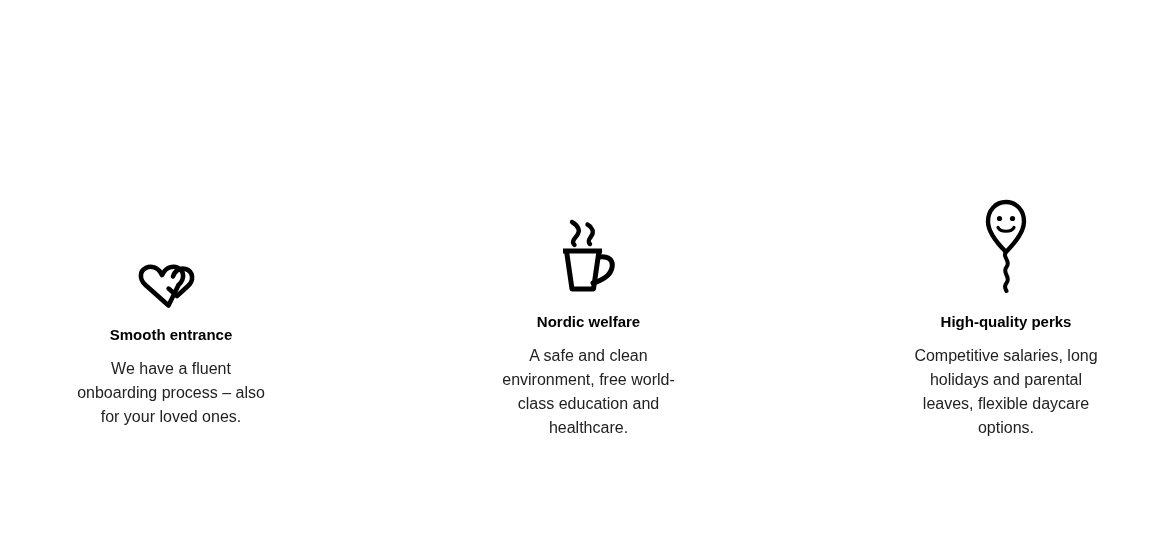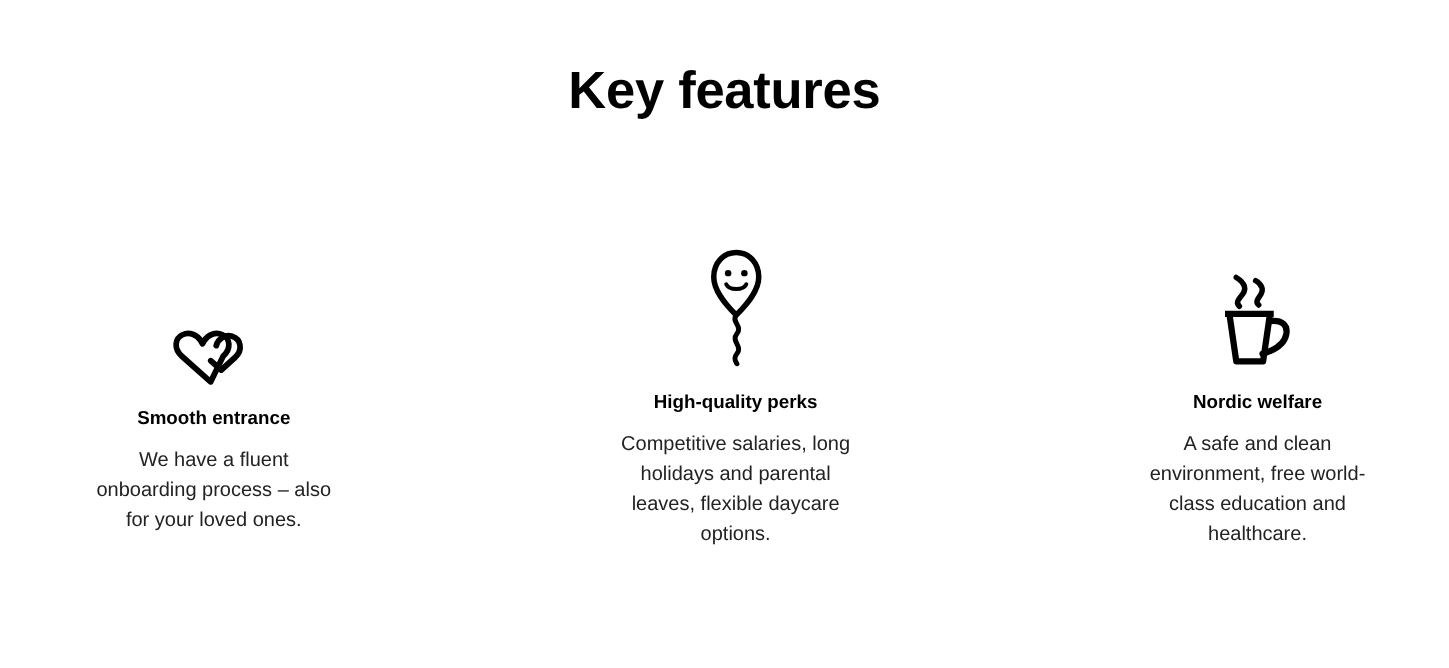--- a/index.html
+++ b/index.html
@@ -95,58 +95,57 @@
 
   .feature.col-perks .feature-body { width: 205px; }
   .feature.col-welfare .feature-body { width: 195px; }
   .feature.col-language .feature-body { width: 200px; }
 </style>
 </head>
 <body>
 
 <div class="page">
 
-  <div class="section-title">Key features</div>
 
   <div class="features">
 
     <div class="feature shift-down col-entrance">
       <div class="feature-icon">
         <svg width="72" height="44" viewBox="0 0 72 44" fill="none" aria-hidden="true">
           <path d="M33.5 41.5 L10.5 21.0 C4.0 15.2 4.6 6.8 11.0 3.8 C16.4 1.3 22.6 3.6 25.6 8.6 L27.0 11.0 L28.4 8.6 C31.4 3.6 37.6 1.3 43.0 3.8 C49.4 6.8 50.0 15.2 43.5 21.0 Z" stroke="#000000" stroke-width="4.6" stroke-linejoin="round" stroke-linecap="round" fill="none"></path>
           <path d="M38.0 12.5 C39.5 7.0 45.2 3.3 50.6 5.0 C57.8 7.2 59.6 16.0 53.0 22.0 L42.0 32.0 L33.6 24.6" stroke="#000000" stroke-width="4.6" stroke-linejoin="round" stroke-linecap="round" fill="none"></path>
         </svg>
       </div>
       <div class="feature-title">Smooth entrance</div>
       <div class="feature-body">We have a fluent onboarding process – also for your loved ones.</div>
+    </div>
+
+    <div class="feature col-welfare">
+      <div class="feature-icon">
+        <svg width="58" height="78" viewBox="0 0 58 78" fill="none" aria-hidden="true">
+          <path d="M14.5 28 C9.0 22.5 21.0 19.0 18.5 12.0 C17.5 9.0 14.5 6.5 12.0 5.0" stroke="#000000" stroke-width="4.4" stroke-linecap="round" fill="none"></path>
+          <path d="M30.0 27 C25.0 22.5 35.0 19.0 32.5 13.0 C31.5 10.5 29.5 8.5 27.5 7.5" stroke="#000000" stroke-width="4.4" stroke-linecap="round" fill="none"></path>
+          <path d="M3 34 H42" stroke="#000000" stroke-width="5" stroke-linecap="butt"></path>
+          <path d="M6.5 34 L12.0 72 H33.5 L39.0 34" stroke="#000000" stroke-width="5" stroke-linejoin="round" fill="none"></path>
+          <path d="M38.5 40 C48.5 38.5 53.5 43.0 52.0 50.5 C50.5 58.5 41.5 63.5 33.0 66.0" stroke="#000000" stroke-width="5" stroke-linecap="round" stroke-linejoin="round" fill="none"></path>
+        </svg>
+      </div>
+      <div class="feature-title">Nordic welfare</div>
+      <div class="feature-body">A safe and clean environment, free world-class education and healthcare.</div>
     </div>
 
     <div class="feature col-perks">
       <div class="feature-icon">
         <svg width="42" height="96" viewBox="0 0 42 96" fill="none" aria-hidden="true">
           <path d="M21 3 C31.5 3 39 11.5 39 22.5 C39 33.5 30 44 21 53 C12 44 3 33.5 3 22.5 C3 11.5 10.5 3 21 3 Z" stroke="#000000" stroke-width="4.4" stroke-linejoin="round" fill="none"></path>
           <circle cx="14.5" cy="19.5" r="2.6" fill="#000000"></circle>
           <circle cx="27.5" cy="19.5" r="2.6" fill="#000000"></circle>
           <path d="M13.0 28.5 C15.5 33.5 26.5 33.5 29.0 28.5" stroke="#000000" stroke-width="3.2" stroke-linecap="round" fill="none"></path>
           <path d="M21 53 C16.5 58 26.5 62 21.5 68 C16.5 74 26.5 78 21.5 84 C18.5 87.5 20.5 90 21.5 92" stroke="#000000" stroke-width="4.0" stroke-linecap="round" stroke-linejoin="round" fill="none"></path>
         </svg>
       </div>
       <div class="feature-title">High-quality perks</div>
       <div class="feature-body">Competitive salaries, long holidays and parental leaves, flexible daycare options.</div>
     </div>
 
-    <div class="feature col-welfare">
-      <div class="feature-icon">
-        <svg width="58" height="78" viewBox="0 0 58 78" fill="none" aria-hidden="true">
-          <path d="M14.5 28 C9.0 22.5 21.0 19.0 18.5 12.0 C17.5 9.0 14.5 6.5 12.0 5.0" stroke="#000000" stroke-width="4.4" stroke-linecap="round" fill="none"></path>
-          <path d="M30.0 27 C25.0 22.5 35.0 19.0 32.5 13.0 C31.5 10.5 29.5 8.5 27.5 7.5" stroke="#000000" stroke-width="4.4" stroke-linecap="round" fill="none"></path>
-          <path d="M3 34 H42" stroke="#000000" stroke-width="5" stroke-linecap="butt"></path>
-          <path d="M6.5 34 L12.0 72 H33.5 L39.0 34" stroke="#000000" stroke-width="5" stroke-linejoin="round" fill="none"></path>
-          <path d="M38.5 40 C48.5 38.5 53.5 43.0 52.0 50.5 C50.5 58.5 41.5 63.5 33.0 66.0" stroke="#000000" stroke-width="5" stroke-linecap="round" stroke-linejoin="round" fill="none"></path>
-        </svg>
-      </div>
-      <div class="feature-title">Nordic welfare</div>
-      <div class="feature-body">A safe and clean environment, free world-class education and healthcare.</div>
-    </div>
-
 
   </div>
 </div>
 
 </body></html>

